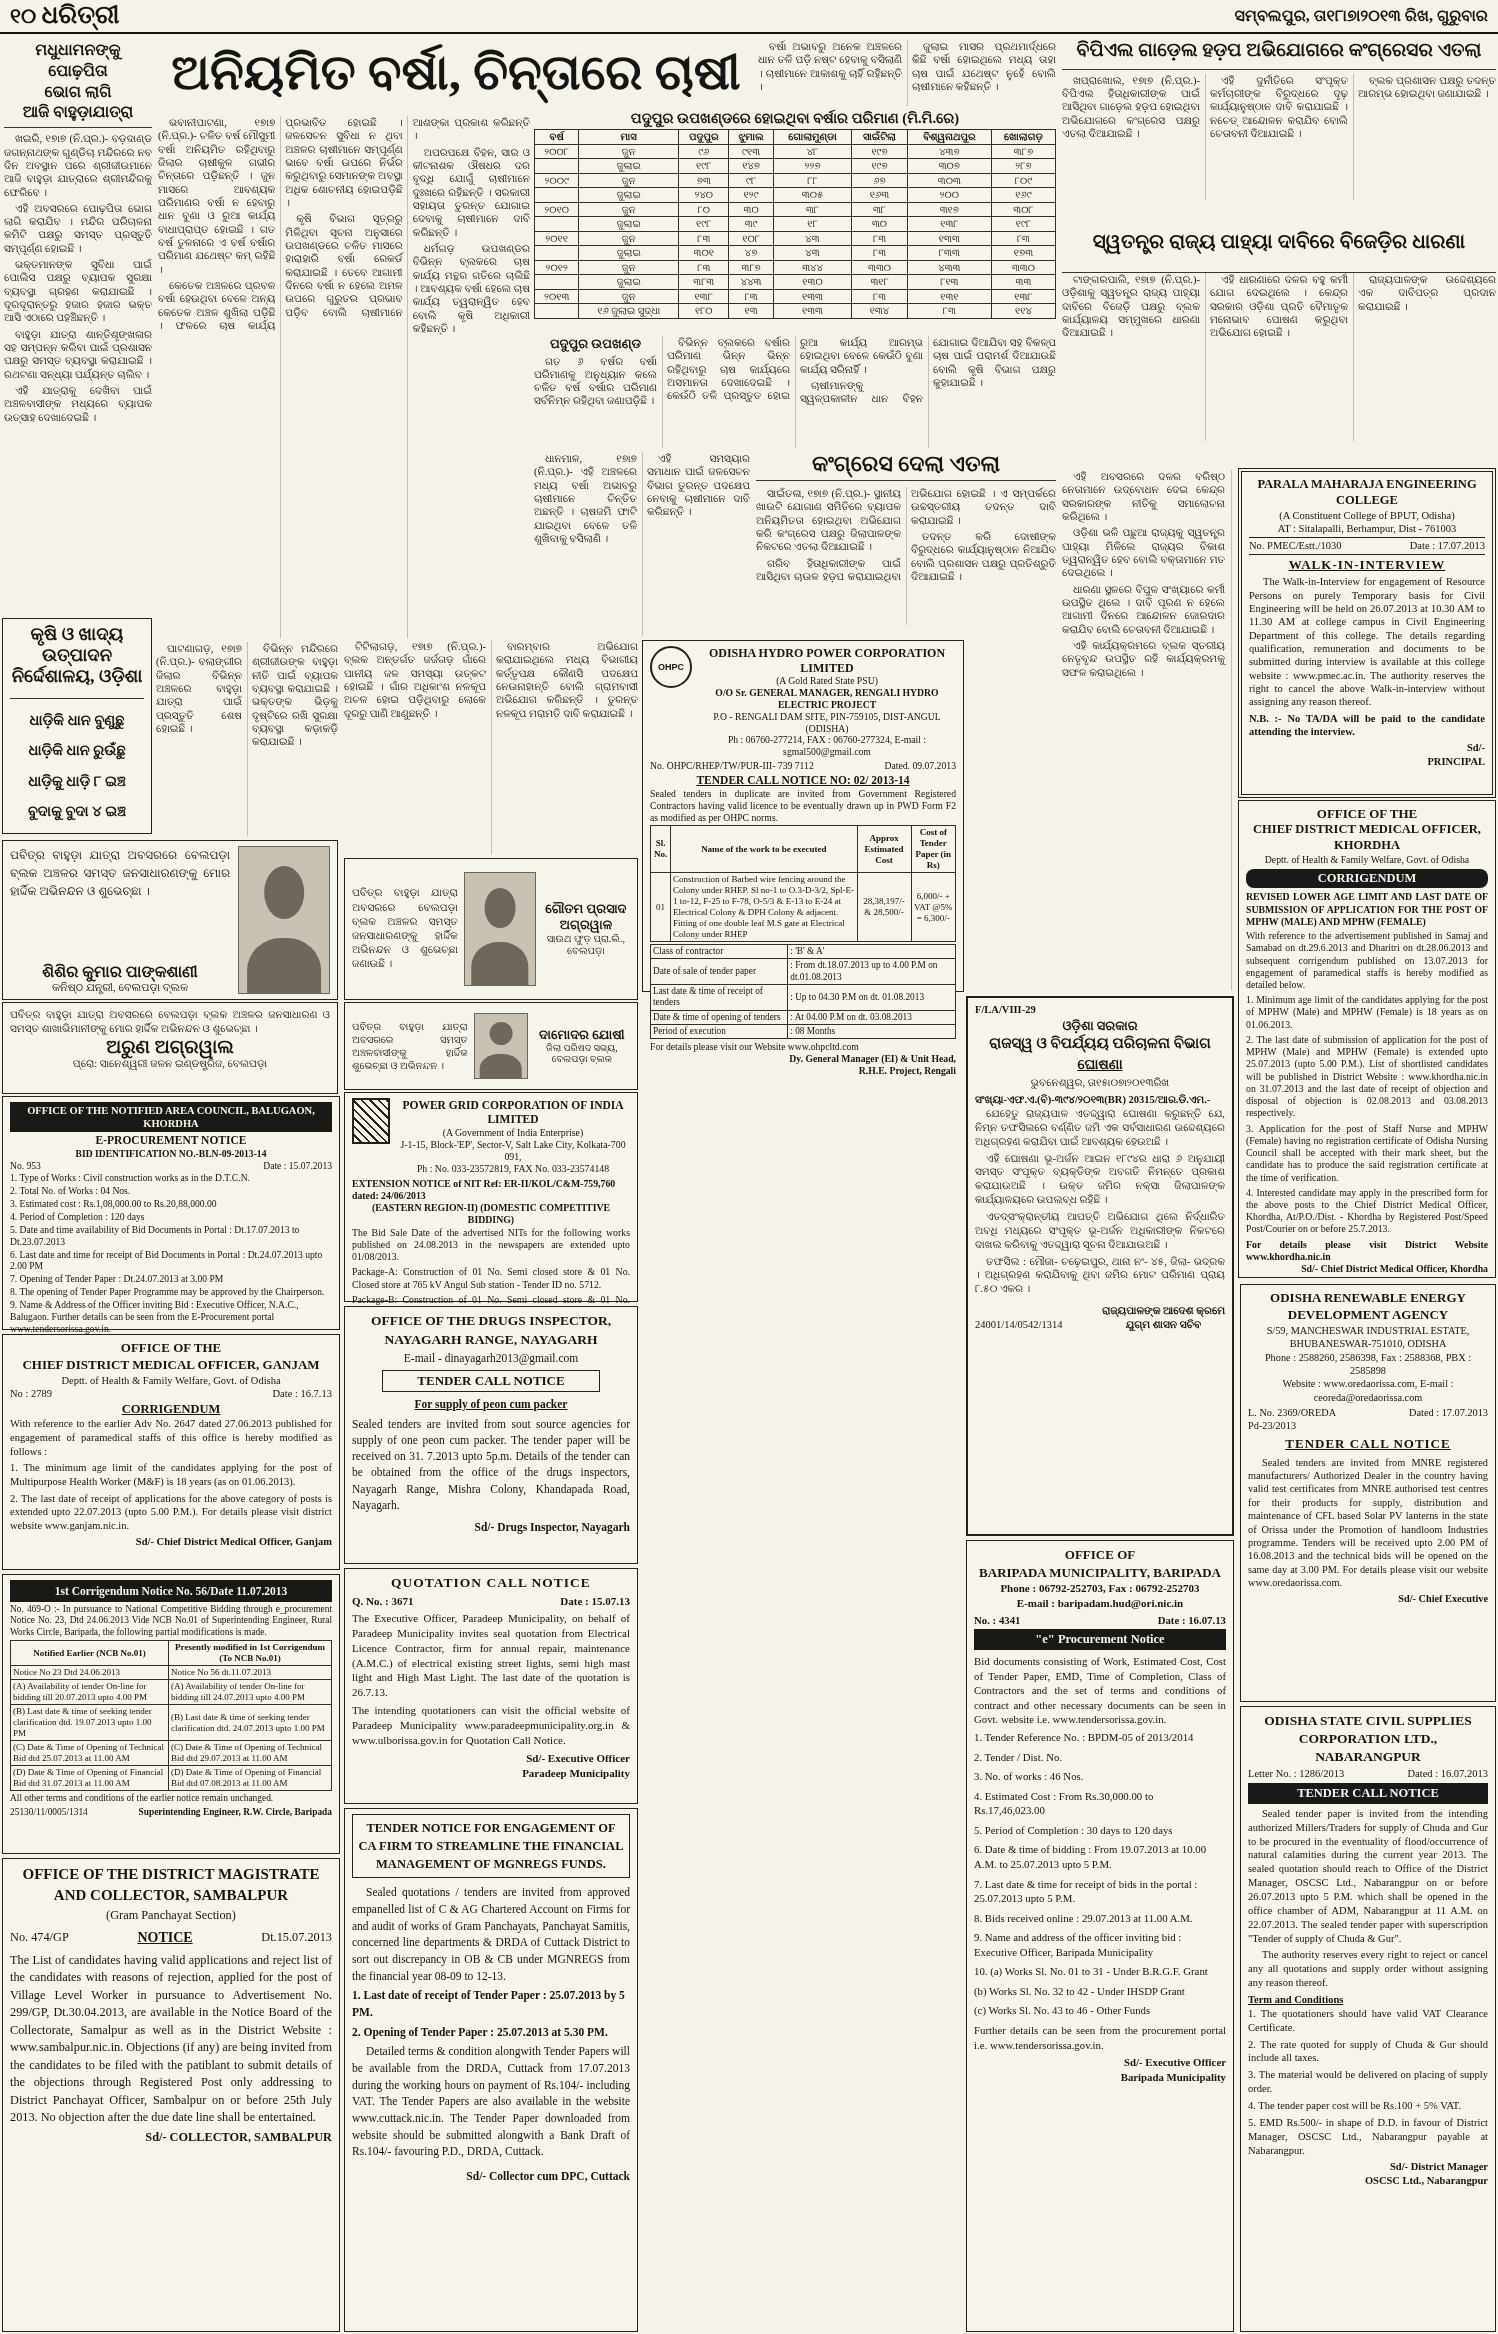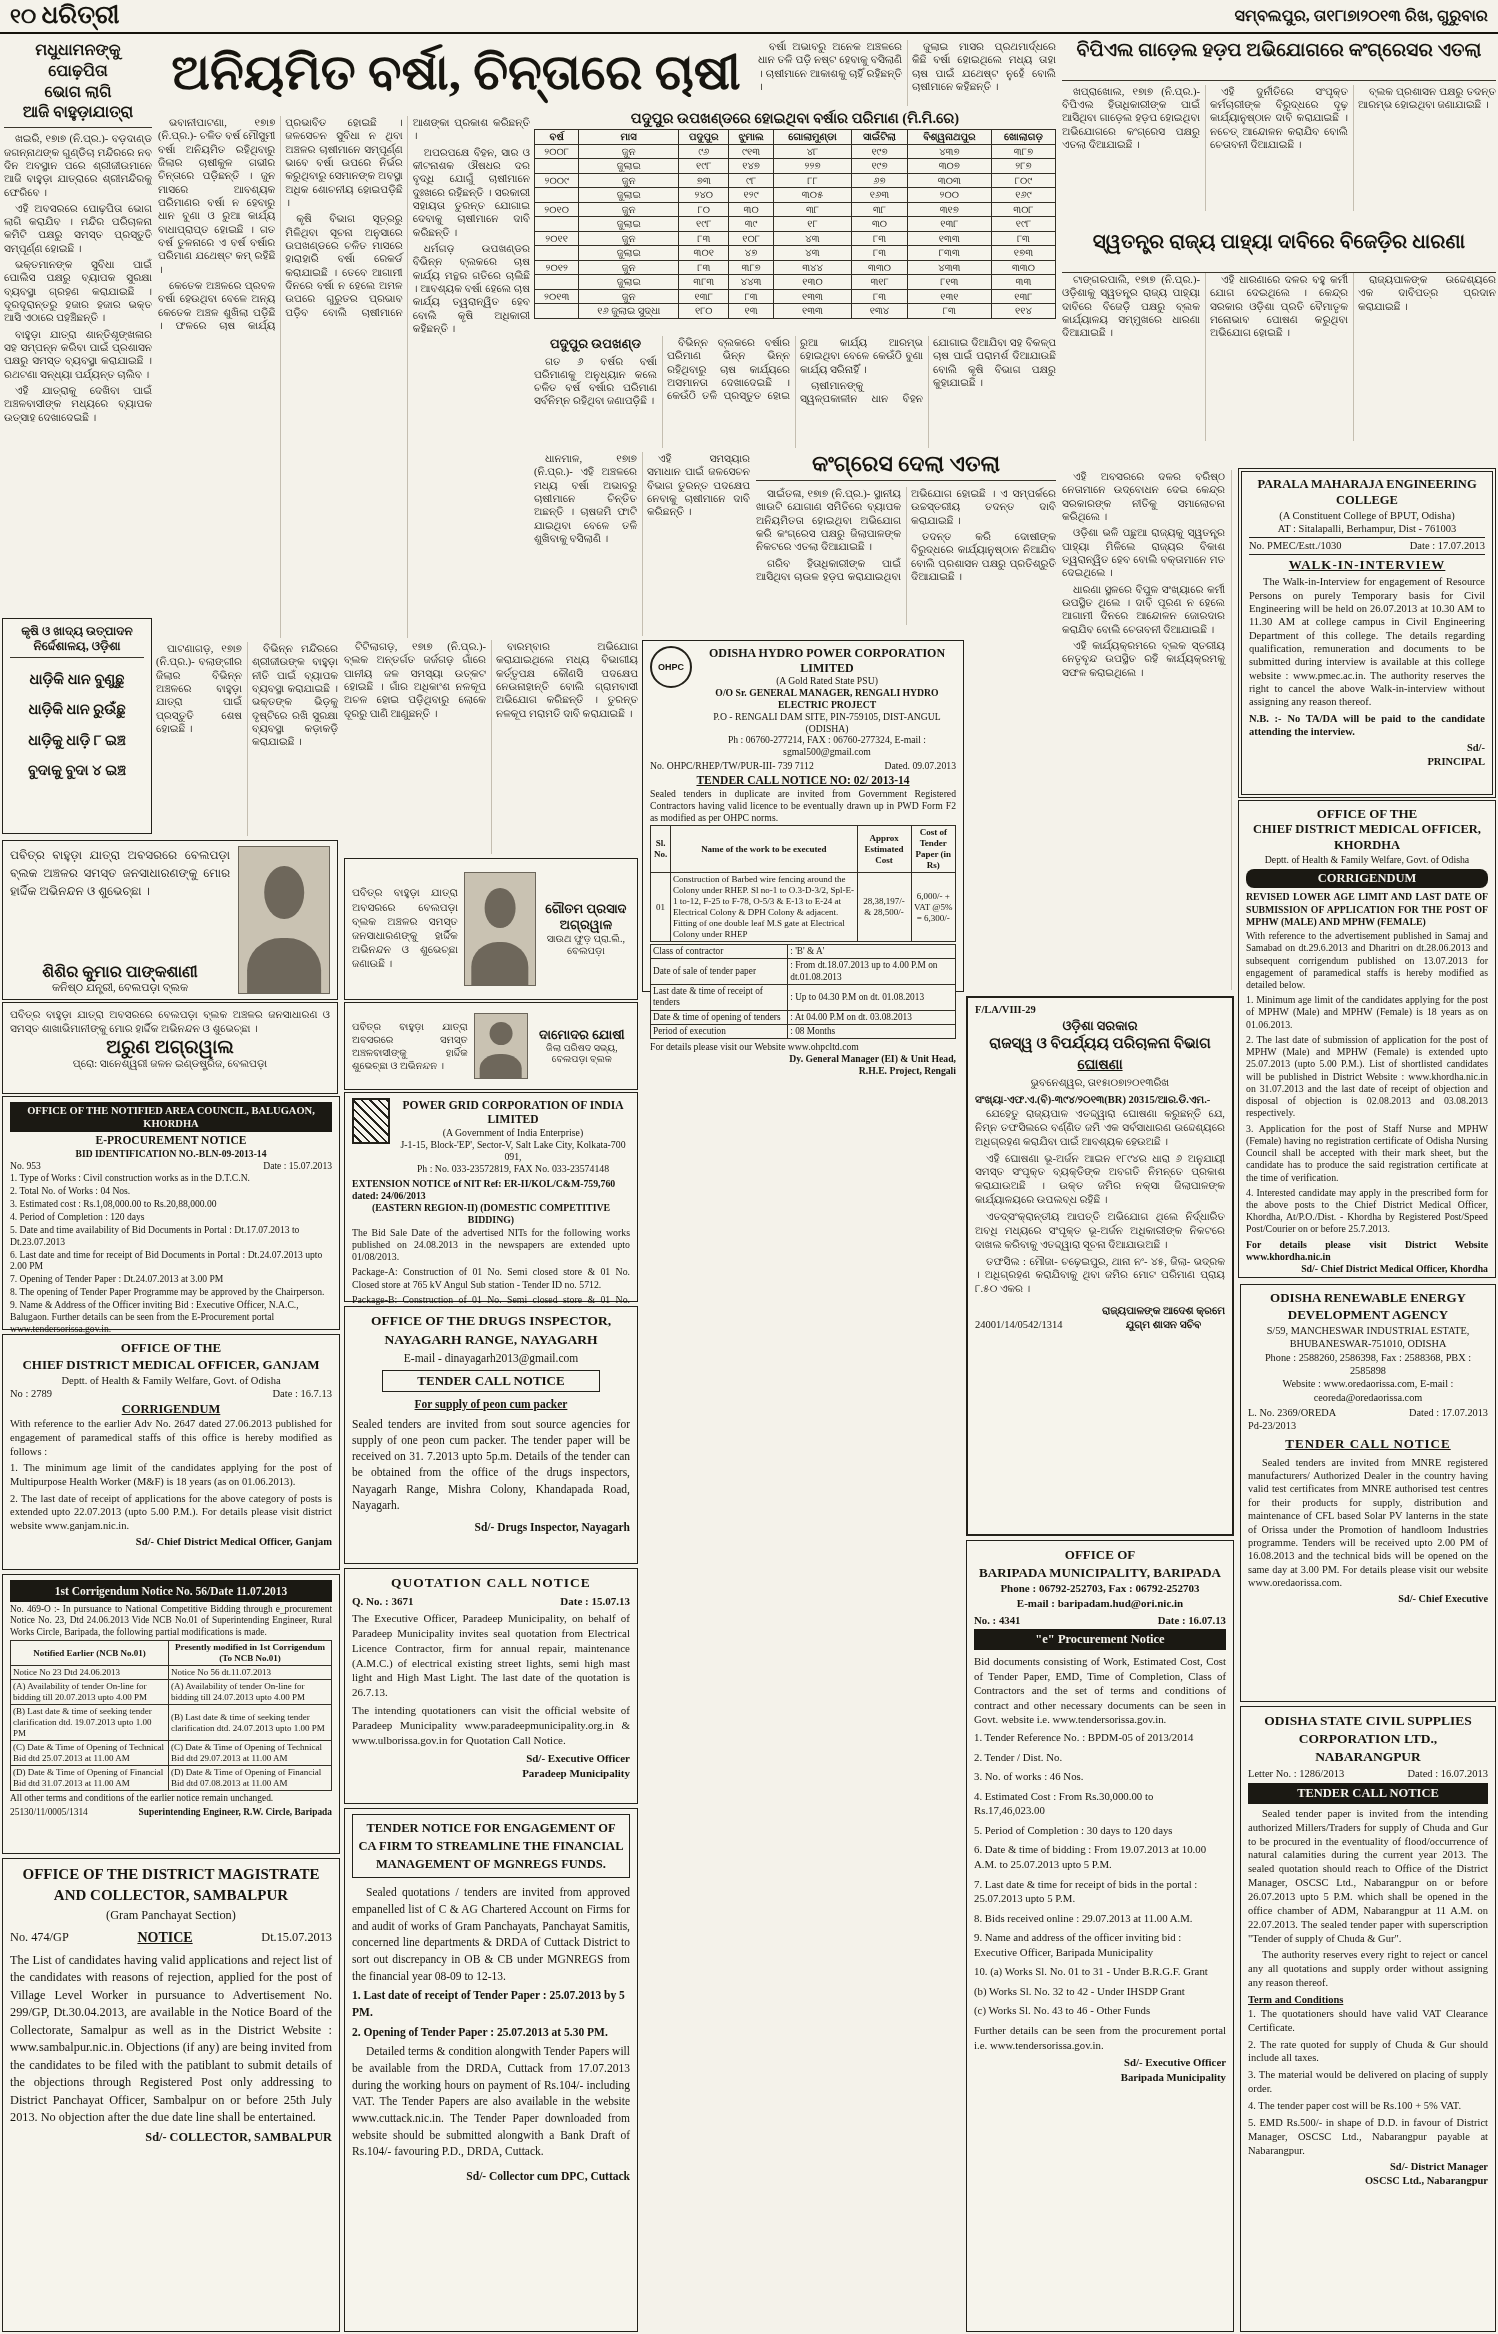--- a/index.html
+++ b/index.html
@@ -220,21 +220,21 @@
  <div class="a" style="left:756px;top:450px;width:300px;height:188px">
   <div class="hl ctr" style="font-size:22px;margin:1px 0 6px;border-bottom:1.4px solid #3b372c;padding-bottom:3px">କଂଗ୍ରେସ ଦେଲା ଏତଲା</div>
   <div class="sm jt c2" style="height:138px;overflow:hidden">
         <p>ସାଇଁତଳା, ୧୭ା୭ (ନି.ପ୍ର.)- ସ୍ଥାନୀୟ ଖାଉଟି ଯୋଗାଣ ସମିତିରେ ବ୍ୟାପକ ଅନିୟମିତତା ହୋଇଥିବା ଅଭିଯୋଗ କରି କଂଗ୍ରେସ ପକ୍ଷରୁ ଜିଲାପାଳଙ୍କ ନିକଟରେ ଏତଲା ଦିଆଯାଇଛି ।</p>
         <p>ଗରିବ ହିତାଧିକାରୀଙ୍କ ପାଇଁ ଆସିଥିବା ଚାଉଳ ହଡ଼ପ କରାଯାଇଥିବା ଅଭିଯୋଗ ହୋଇଛି । ଏ ସମ୍ପର୍କରେ ଉଚ୍ଚସ୍ତରୀୟ ତଦନ୍ତ ଦାବି କରାଯାଇଛି ।</p>
         <p>ତଦନ୍ତ କରି ଦୋଷୀଙ୍କ ବିରୁଦ୍ଧରେ କାର୍ଯ୍ୟାନୁଷ୍ଠାନ ନିଆଯିବ ବୋଲି ପ୍ରଶାସନ ପକ୍ଷରୁ ପ୍ରତିଶ୍ରୁତି ଦିଆଯାଇଛି ।</p>
       </div>
  </div>
 
  <div class="a" style="left:1062px;top:38px;width:434px;height:188px">
-  <div class="hl ctr" style="font-size:19px;line-height:1.3;margin-bottom:4px;border-bottom:1.4px solid #3b372c;padding-bottom:17px">ବିପିଏଲ ଗାଡ଼େଲ ହଡ଼ପ ଅଭିଯୋଗରେ କଂଗ୍ରେସର ଏତଲା</div>
+  <div class="hl ctr" style="font-size:19px;line-height:1.3;margin-bottom:4px;border-bottom:1.4px solid #3b372c;padding-bottom:6px">ବିପିଏଲ ଗାଡ଼େଲ ହଡ଼ପ ଅଭିଯୋଗରେ କଂଗ୍ରେସର ଏତଲା</div>
   <div class="sm jt c3" style="height:126px;overflow:hidden">
         <p>ଖପ୍ରାଖୋଲ, ୧୭ା୭ (ନି.ପ୍ର.)- ବିପିଏଲ ହିତାଧିକାରୀଙ୍କ ପାଇଁ ଆସିଥିବା ଗାଡ଼େଲ ହଡ଼ପ ହୋଇଥିବା ଅଭିଯୋଗରେ କଂଗ୍ରେସ ପକ୍ଷରୁ ଏତଲା ଦିଆଯାଇଛି ।</p>
         <p>ଏହି ଦୁର୍ନୀତିରେ ସଂପୃକ୍ତ କର୍ମଚାରୀଙ୍କ ବିରୁଦ୍ଧରେ ଦୃଢ଼ କାର୍ଯ୍ୟାନୁଷ୍ଠାନ ଦାବି କରାଯାଇଛି । ନଚେତ୍ ଆନ୍ଦୋଳନ କରାଯିବ ବୋଲି ଚେତାବନୀ ଦିଆଯାଇଛି ।</p>
         <p>ବ୍ଲକ ପ୍ରଶାସନ ପକ୍ଷରୁ ତଦନ୍ତ ଆରମ୍ଭ ହୋଇଥିବା ଜଣାଯାଇଛି ।</p>
       </div>
  </div>
 
  <div class="a" style="left:1062px;top:228px;width:434px;height:236px">
   <div class="hl ctr" style="font-size:20px;line-height:1.3;border-bottom:1.4px solid #3b372c;padding-bottom:18px">ସ୍ୱତନ୍ତ୍ର ରାଜ୍ୟ ପାହ୍ୟା ଦାବିରେ ବିଜେଡ଼ିର ଧାରଣା</div>
   <div class="sm jt c3" style="height:168px;overflow:hidden">
@@ -245,21 +245,21 @@
  </div>
 
  <div class="a sm jt" style="left:1062px;top:470px;width:170px;height:520px;overflow:hidden;border-right:1px solid #c4beb0;padding-right:6px">
       <p>ଏହି ଅବସରରେ ଦଳର ବରିଷ୍ଠ ନେତାମାନେ ଉଦ୍‌ବୋଧନ ଦେଇ କେନ୍ଦ୍ର ସରକାରଙ୍କ ନୀତିକୁ ସମାଲୋଚନା କରିଥିଲେ ।</p>
       <p>ଓଡ଼ିଶା ଭଳି ପଛୁଆ ରାଜ୍ୟକୁ ସ୍ୱତନ୍ତ୍ର ପାହ୍ୟା ମିଳିଲେ ରାଜ୍ୟର ବିକାଶ ତ୍ୱରାନ୍ୱିତ ହେବ ବୋଲି ବକ୍ତାମାନେ ମତ ଦେଇଥିଲେ ।</p>
       <p>ଧାରଣା ସ୍ଥଳରେ ବିପୁଳ ସଂଖ୍ୟାରେ କର୍ମୀ ଉପସ୍ଥିତ ଥିଲେ । ଦାବି ପୂରଣ ନ ହେଲେ ଆଗାମୀ ଦିନରେ ଆନ୍ଦୋଳନ ଜୋରଦାର କରାଯିବ ବୋଲି ଚେତାବନୀ ଦିଆଯାଇଛି ।</p>
       <p>ଏହି କାର୍ଯ୍ୟକ୍ରମରେ ବ୍ଲକ ସ୍ତରୀୟ ନେତୃବୃନ୍ଦ ଉପସ୍ଥିତ ରହି କାର୍ଯ୍ୟକ୍ରମକୁ ସଫଳ କରାଇଥିଲେ ।</p>
     </div>
 
  <div class="a box" style="left:2px;top:618px;width:150px;height:216px">
-  <div class="hl ctr" style="font-size:12px;border-bottom:1.2px solid #3b372c;padding-bottom:3px">କୃଷି ଓ ଖାଦ୍ୟ ଉତ୍ପାଦନ ନିର୍ଦ୍ଦେଶାଳୟ, ଓଡ଼ିଶା</div>
+  <div class="hl ctr" style="font-size:18px;border-bottom:1.2px solid #3b372c;padding-bottom:11px">କୃଷି ଓ ଖାଦ୍ୟ ଉତ୍ପାଦନ ନିର୍ଦ୍ଦେଶାଳୟ, ଓଡ଼ିଶା</div>
   <div class="ctr hl" style="font-size:14.5px;line-height:2.1;margin-top:6px">
         <div>ଧାଡ଼ିକି ଧାନ ବୁଣୁଛୁ</div>
         <div>ଧାଡ଼ିକି ଧାନ ରୁଉଁଛୁ</div>
         <div>ଧାଡ଼ିକୁ ଧାଡ଼ି ୮ ଇଞ୍ଚ</div>
         <div>ବୁଦାକୁ ବୁଦା ୪ ଇଞ୍ଚ</div>
       </div>
  </div>
 
  <div class="a sm jt c2" style="left:156px;top:642px;width:182px;height:194px;overflow:hidden">
       <p>ପାଟଣାଗଡ଼, ୧୭ା୭ (ନି.ପ୍ର.)- ବଲାଙ୍ଗୀର ଜିଲାର ବିଭିନ୍ନ ଅଞ୍ଚଳରେ ବାହୁଡ଼ା ଯାତ୍ରା ପାଇଁ ପ୍ରସ୍ତୁତି ଶେଷ ହୋଇଛି ।</p>

